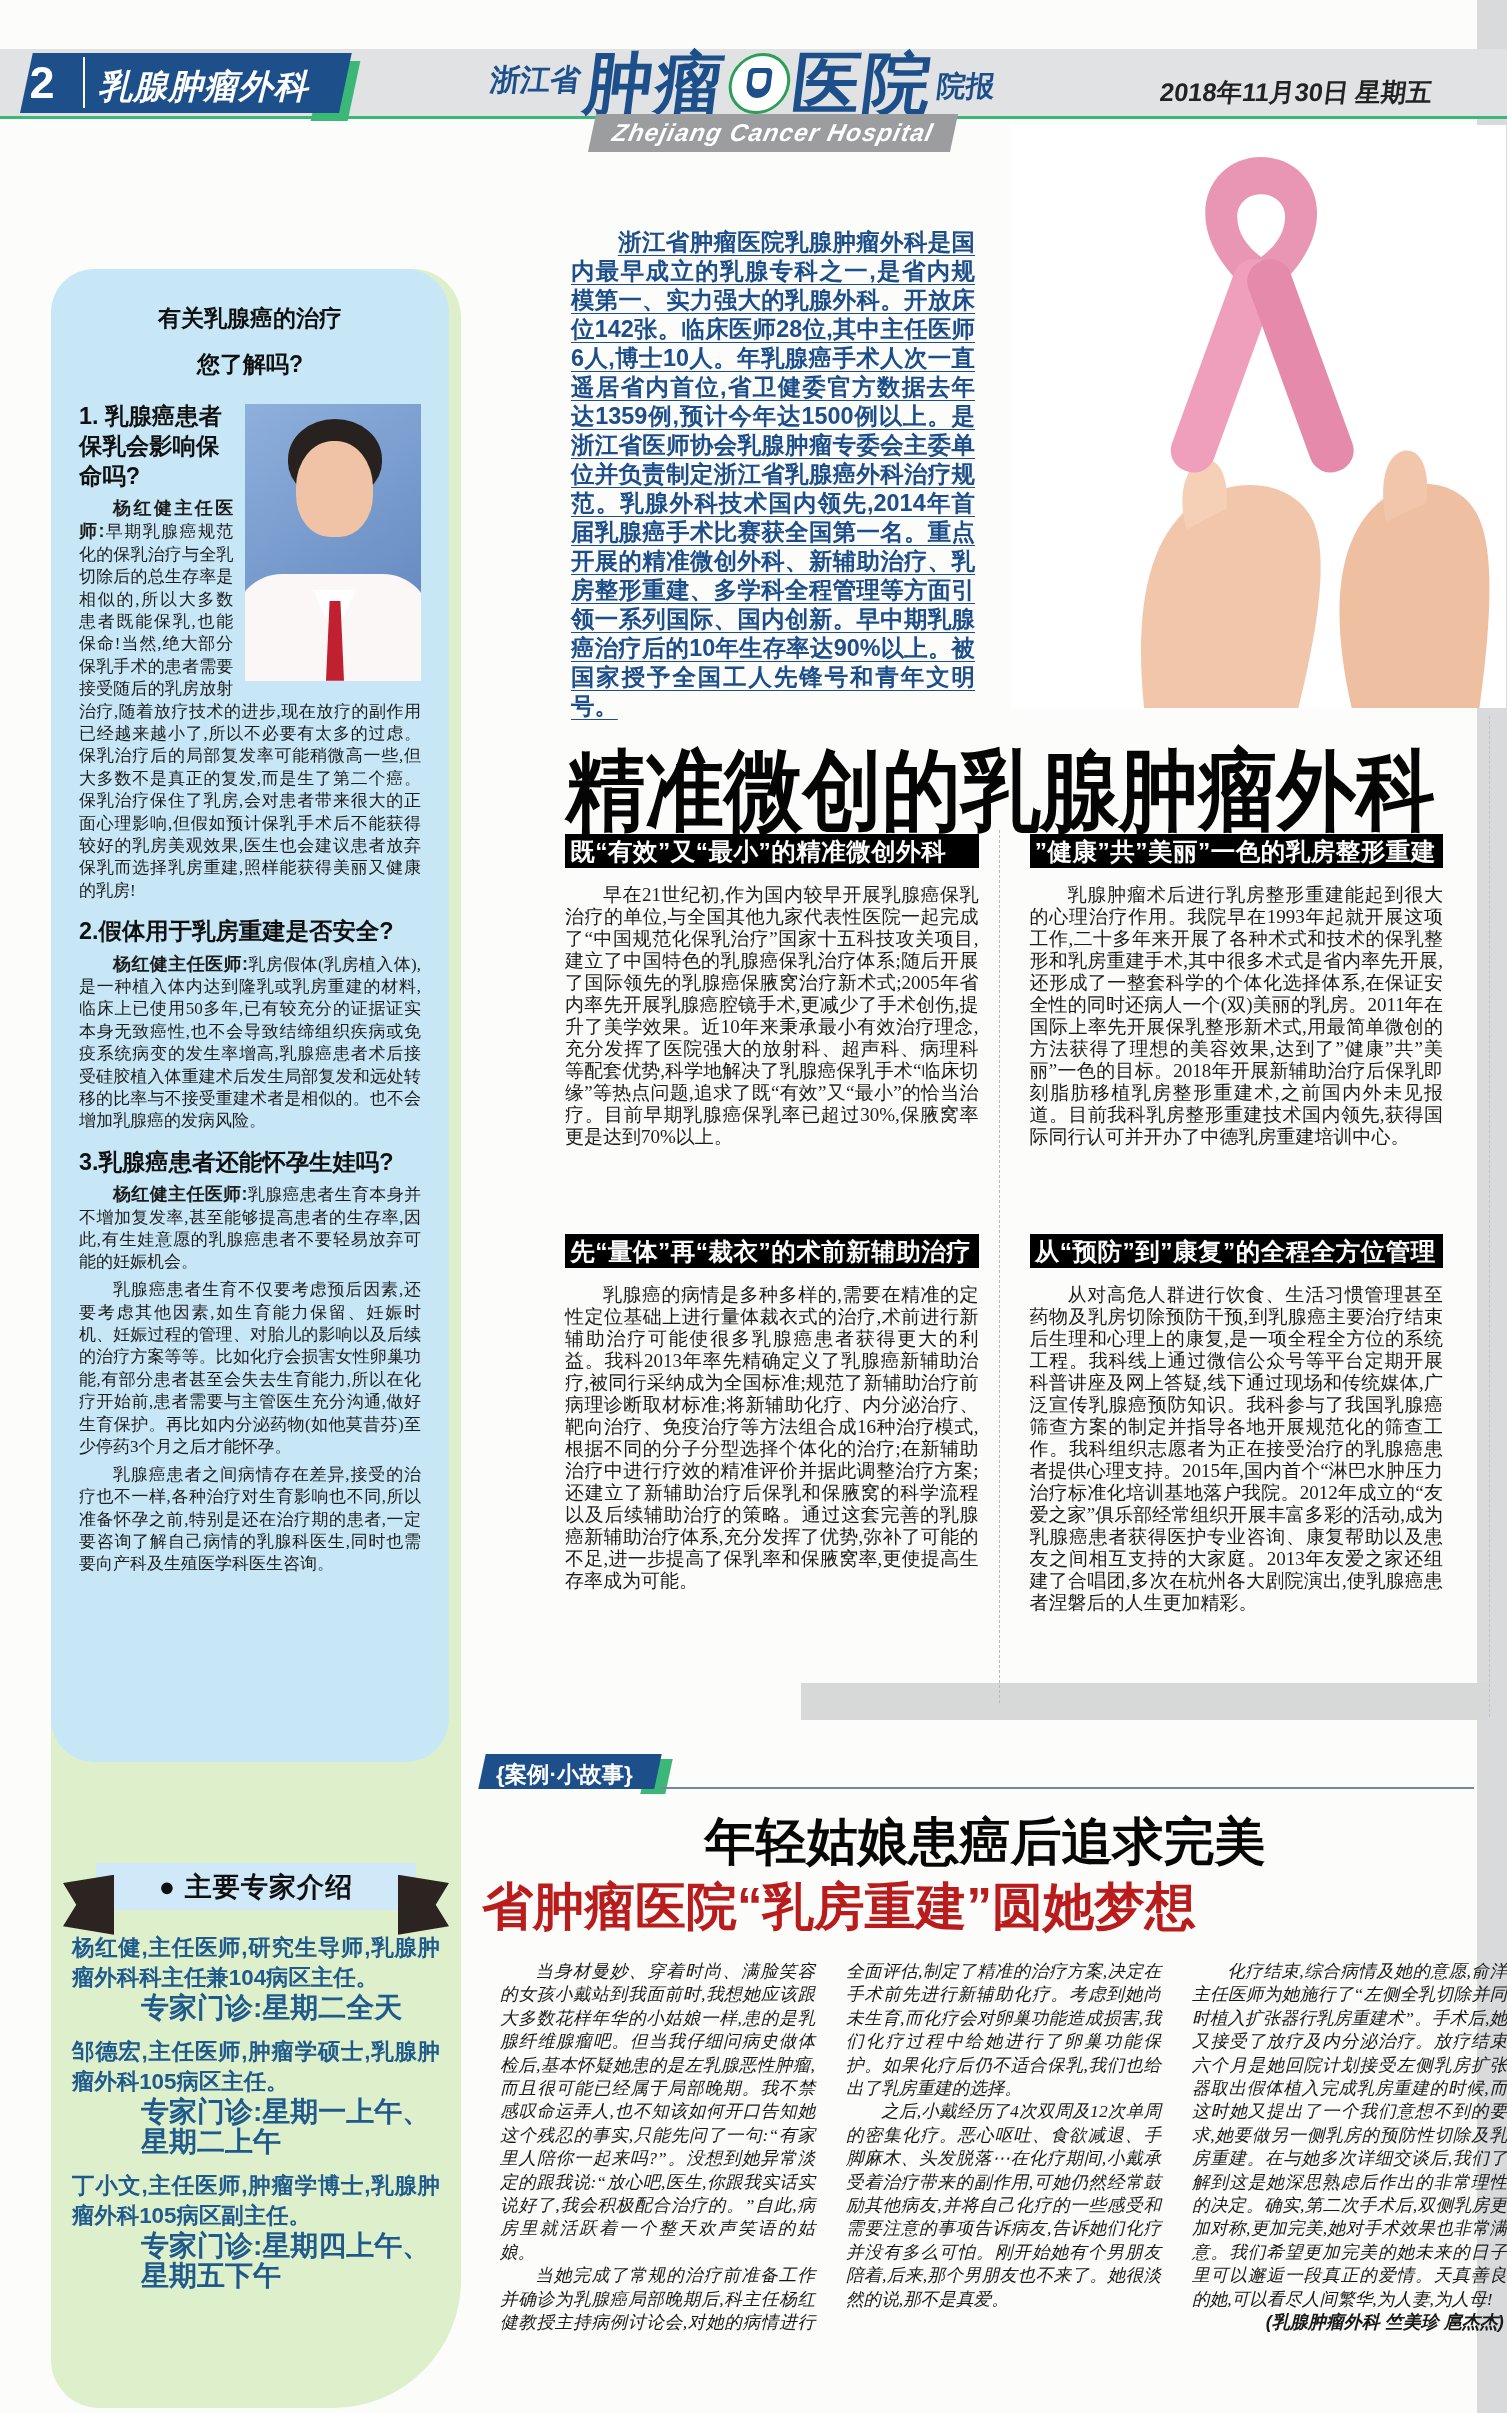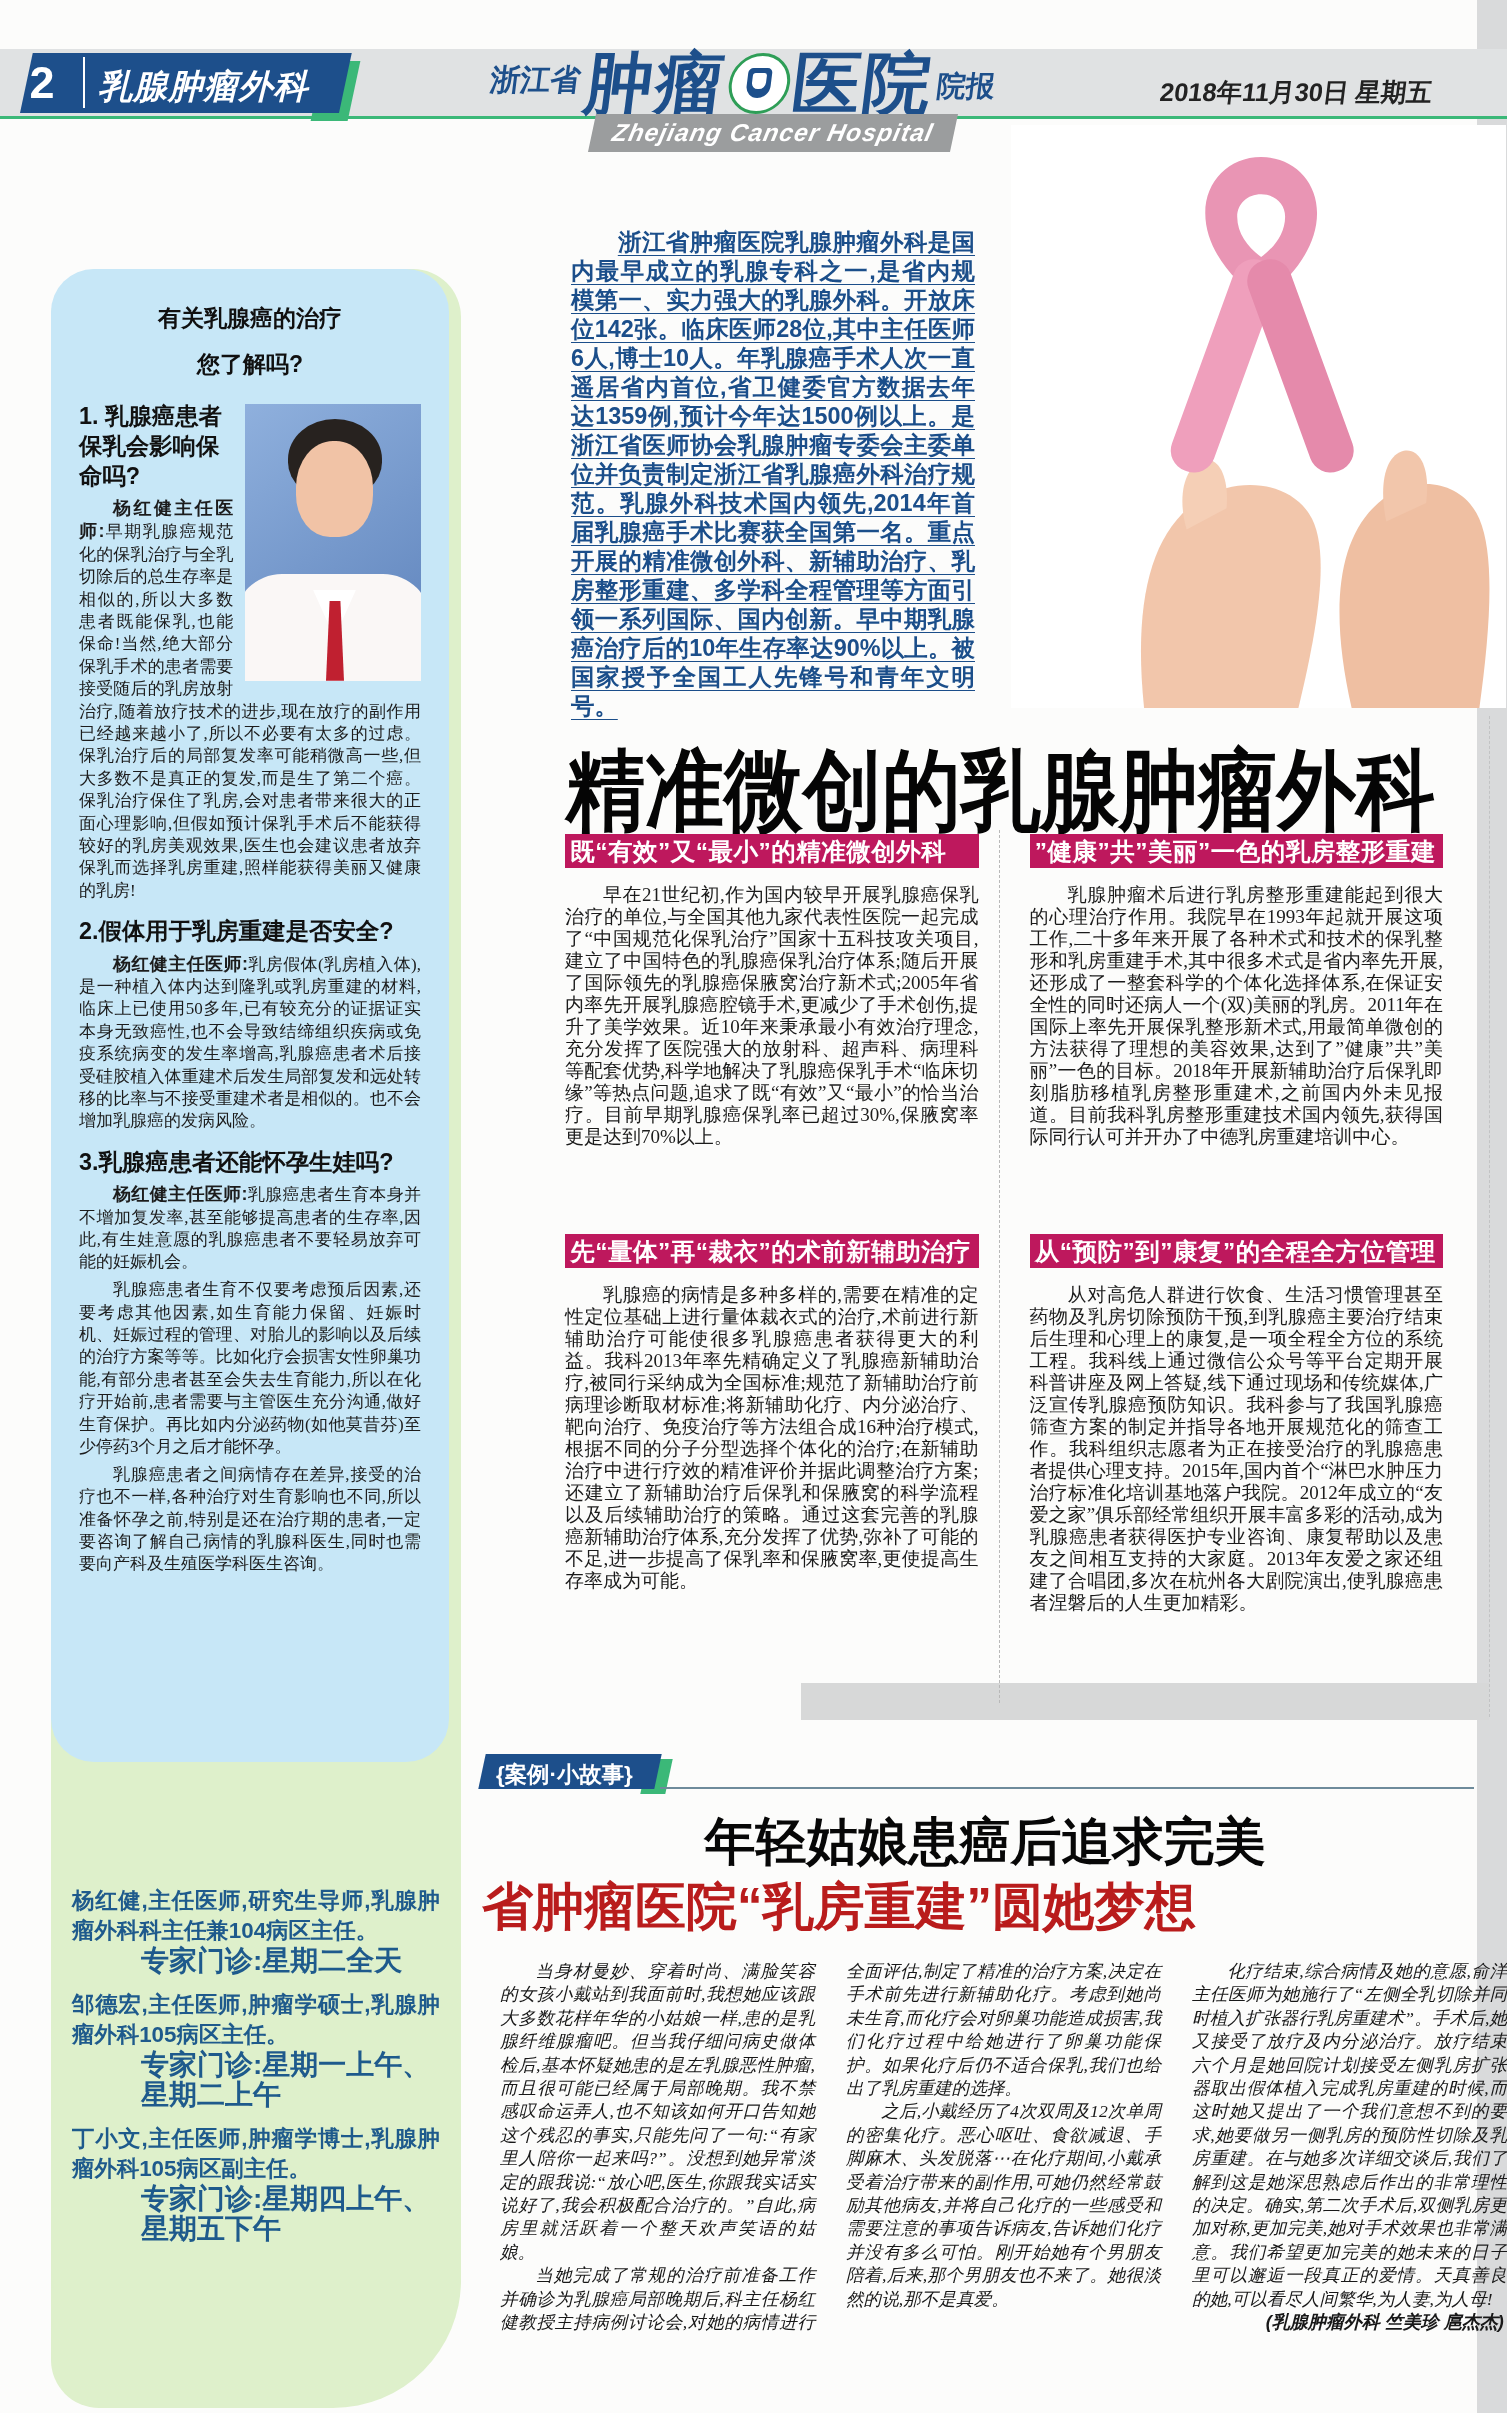--- a/index.html
+++ b/index.html
@@ -66,21 +66,21 @@
   .intro .first{display:inline-block;width:2em;}
   .hands-photo{position:absolute;left:1011px;top:125px;width:495px;height:583px;background:#fff;z-index:1;}
   .hands-photo svg{width:100%;height:100%;}
 
   
   .headline{position:absolute;left:548px;top:733px;width:905px;z-index:2;
     font-size:79px;font-weight:900;color:#050505;text-align:center;letter-spacing:0px;
     transform:scaleY(1.12);transform-origin:top;white-space:nowrap;}
   .cols{position:absolute;left:565px;top:834px;width:878px;z-index:2;display:grid;grid-template-columns:1fr 1fr;column-gap:51px;}
   .cols.row2{top:1234px;}
-  .sec-bar{height:34px;background:#be185d;display:flex;align-items:center;padding-left:5.3px;box-sizing:border-box;}
+  .sec-bar{height:34px;background:#000000;display:flex;align-items:center;padding-left:5.3px;box-sizing:border-box;}
   .sec-bar span{color:#fff;font-size:24.5px;font-weight:bold;letter-spacing:0.5px;white-space:nowrap;}
   .sec-body{margin-top:16px;font-family:"Liberation Serif","DejaVu Serif",serif;
     font-size:19px;line-height:22px;color:#1b1b1b;text-align:justify;text-indent:2em;}
   .dash-v1{position:absolute;left:999px;top:830px;height:873px;border-left:1.6px dashed #b8b8b8;z-index:1;}
   .dash-v2{position:absolute;left:1489px;top:716px;height:1001px;border-left:1.6px dashed #c2c3c4;z-index:3;}
   .gray-shadow{position:absolute;left:801px;top:1683px;width:688px;height:37px;background:#d7d8d8;z-index:0;}
 
   
   .case-tag{position:absolute;left:482px;top:1754px;width:176px;height:35px;z-index:2;}
   .case-tag .bg{position:absolute;inset:0;background:#1d4f8b;transform:skewX(-12deg);}
@@ -145,20 +145,25 @@
     </p>
     <div class="qa-q">3.乳腺癌患者还能怀孕生娃吗?</div>
     <p class="qa-a indent">
       <b>杨红健主任医师:</b><span>乳腺癌患者生育本身并不增加复发率,甚至能够提高患者的生存率,因此,有生娃意愿的乳腺癌患者不要轻易放弃可能的妊娠机会。</span>
     </p>
     <p class="qa-a indent">乳腺癌患者生育不仅要考虑预后因素,还要考虑其他因素,如生育能力保留、妊娠时机、妊娠过程的管理、对胎儿的影响以及后续的治疗方案等等。比如化疗会损害女性卵巢功能,有部分患者甚至会失去生育能力,所以在化疗开始前,患者需要与主管医生充分沟通,做好生育保护。再比如内分泌药物(如他莫昔芬)至少停药3个月之后才能怀孕。</p>
     <p class="qa-a indent">乳腺癌患者之间病情存在差异,接受的治疗也不一样,各种治疗对生育影响也不同,所以准备怀孕之前,特别是还在治疗期的患者,一定要咨询了解自己病情的乳腺科医生,同时也需要向产科及生殖医学科医生咨询。</p>
   </div>
 
   <div class="experts">
+    <div class="exp-banner">
+      <div class="flag left"></div>
+      <div class="flag right"></div>
+      <span class="txt">● 主要专家介绍</span>
+    </div>
     <div class="exp-list">
       <div class="exp-item">
         <div class="exp-bio">杨红健,主任医师,研究生导师,乳腺肿瘤外科科主任兼104病区主任。</div>
         <div class="exp-clinic">专家门诊:星期二全天</div>
       </div>
       <div class="exp-item">
         <div class="exp-bio">邹德宏,主任医师,肿瘤学硕士,乳腺肿瘤外科105病区主任。</div>
         <div class="exp-clinic">专家门诊:星期一上午、星期二上午</div>
       </div>
       <div class="exp-item">

